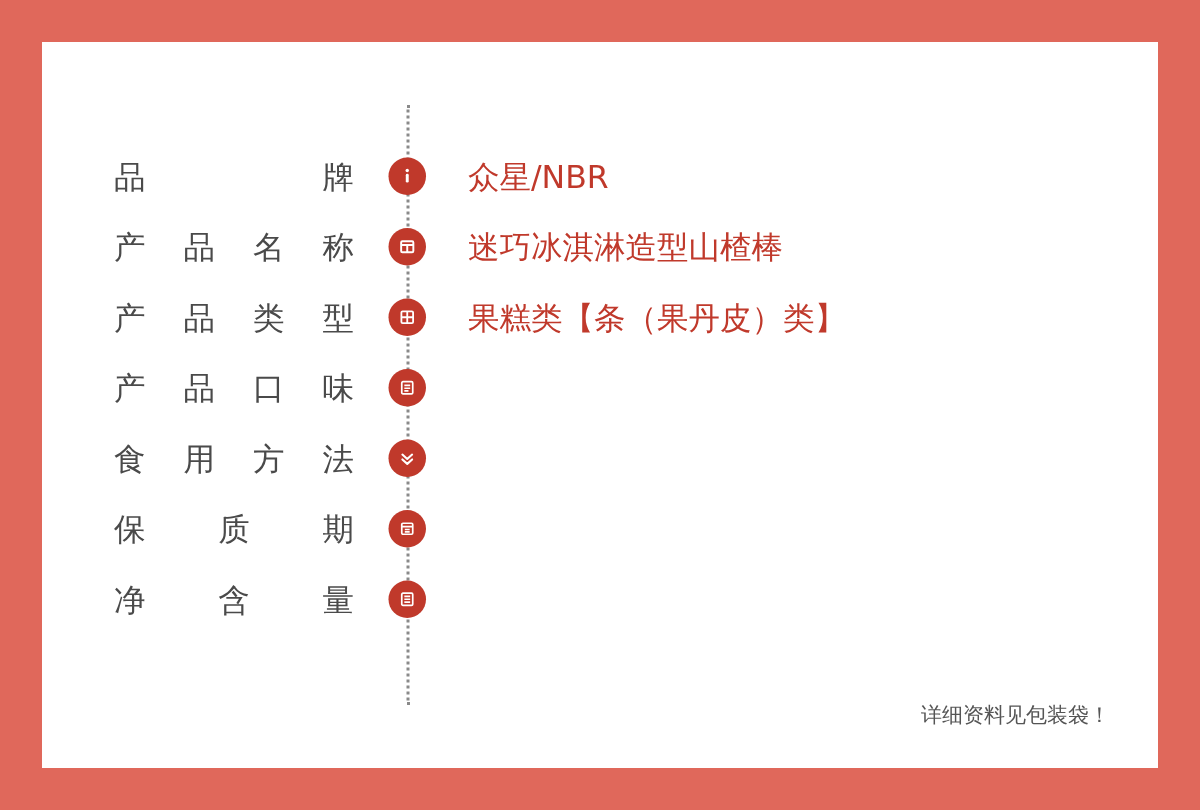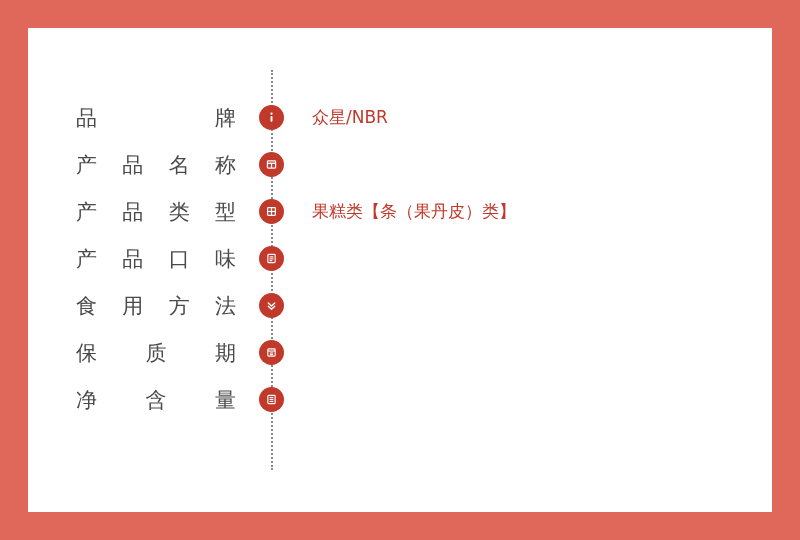--- a/index.html
+++ b/index.html
@@ -71,21 +71,21 @@
     color: #ffffff;
     display: flex;
     align-items: center;
     justify-content: center;
     font-size: 13px;
     line-height: 1;
     font-family: "DejaVu Sans", sans-serif;
   }
   .icon svg { display: block; }
   .value {
-    font-size: 17px;
+    font-size: 21px;
     color: #c0392b;
     padding-left: 6px;
     font-family: "DejaVu Sans", sans-serif;
     white-space: nowrap;
   }
   .footnote {
     position: absolute;
     right: 32px;
     bottom: 26px;
     font-size: 14px;
@@ -128,20 +128,21 @@
         </div>
         <div class="icon-wrap">
           <div class="icon">
             <svg width="13" height="13" viewBox="0 0 16 16" fill="none" stroke="#fff" stroke-width="1.6">
                 <rect x="3" y="3.5" width="10" height="9" rx="1"></rect>
                 <line x1="3" y1="6.5" x2="13" y2="6.5"></line>
                 <line x1="8" y1="6.5" x2="8" y2="12.5"></line>
               </svg>
           </div>
         </div>
+        <div class="value">迷巧冰淇淋造型山楂棒</div>
       </div>
 
       <div class="row">
         <div class="label">
           <span>产</span>
           <span>品</span>
           <span>类</span>
           <span>型</span>
         </div>
         <div class="icon-wrap">
@@ -223,14 +224,15 @@
                 <line x1="5.6" y1="5.6" x2="10.4" y2="5.6"></line>
                 <line x1="5.6" y1="8" x2="10.4" y2="8"></line>
                 <line x1="5.6" y1="10.4" x2="10.4" y2="10.4"></line>
               </svg>
           </div>
         </div>
       </div>
 
     </div>
 
+    <div class="footnote">详细资料见包装袋！</div>
   </div>
 </div>
 
 </body></html>

